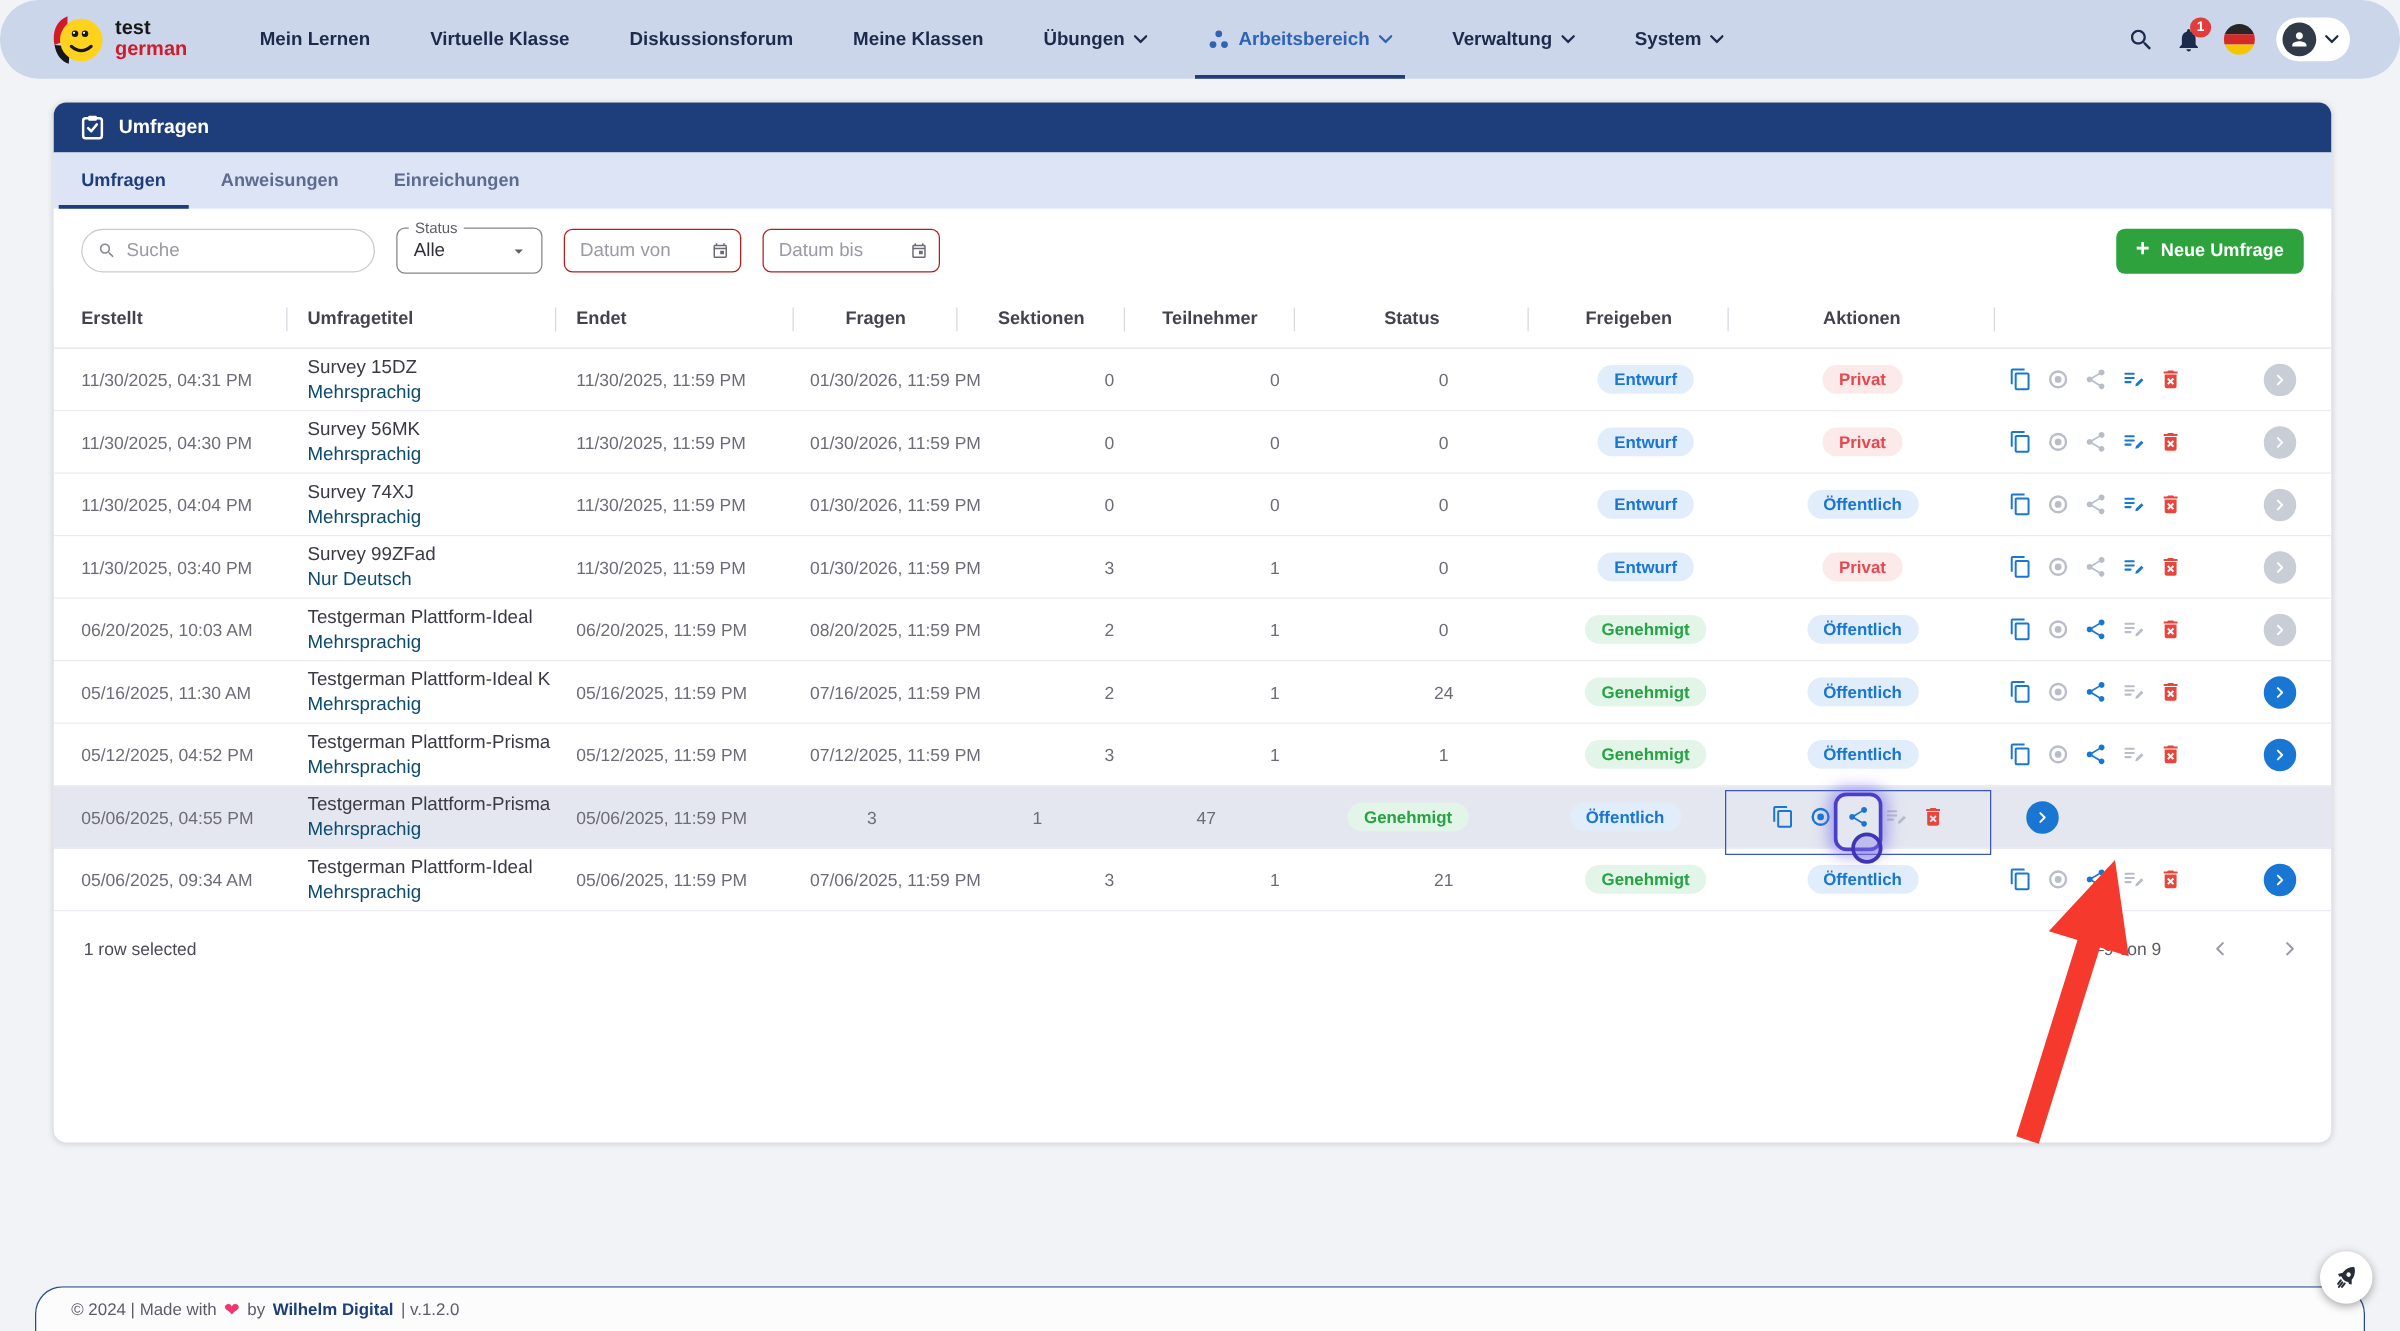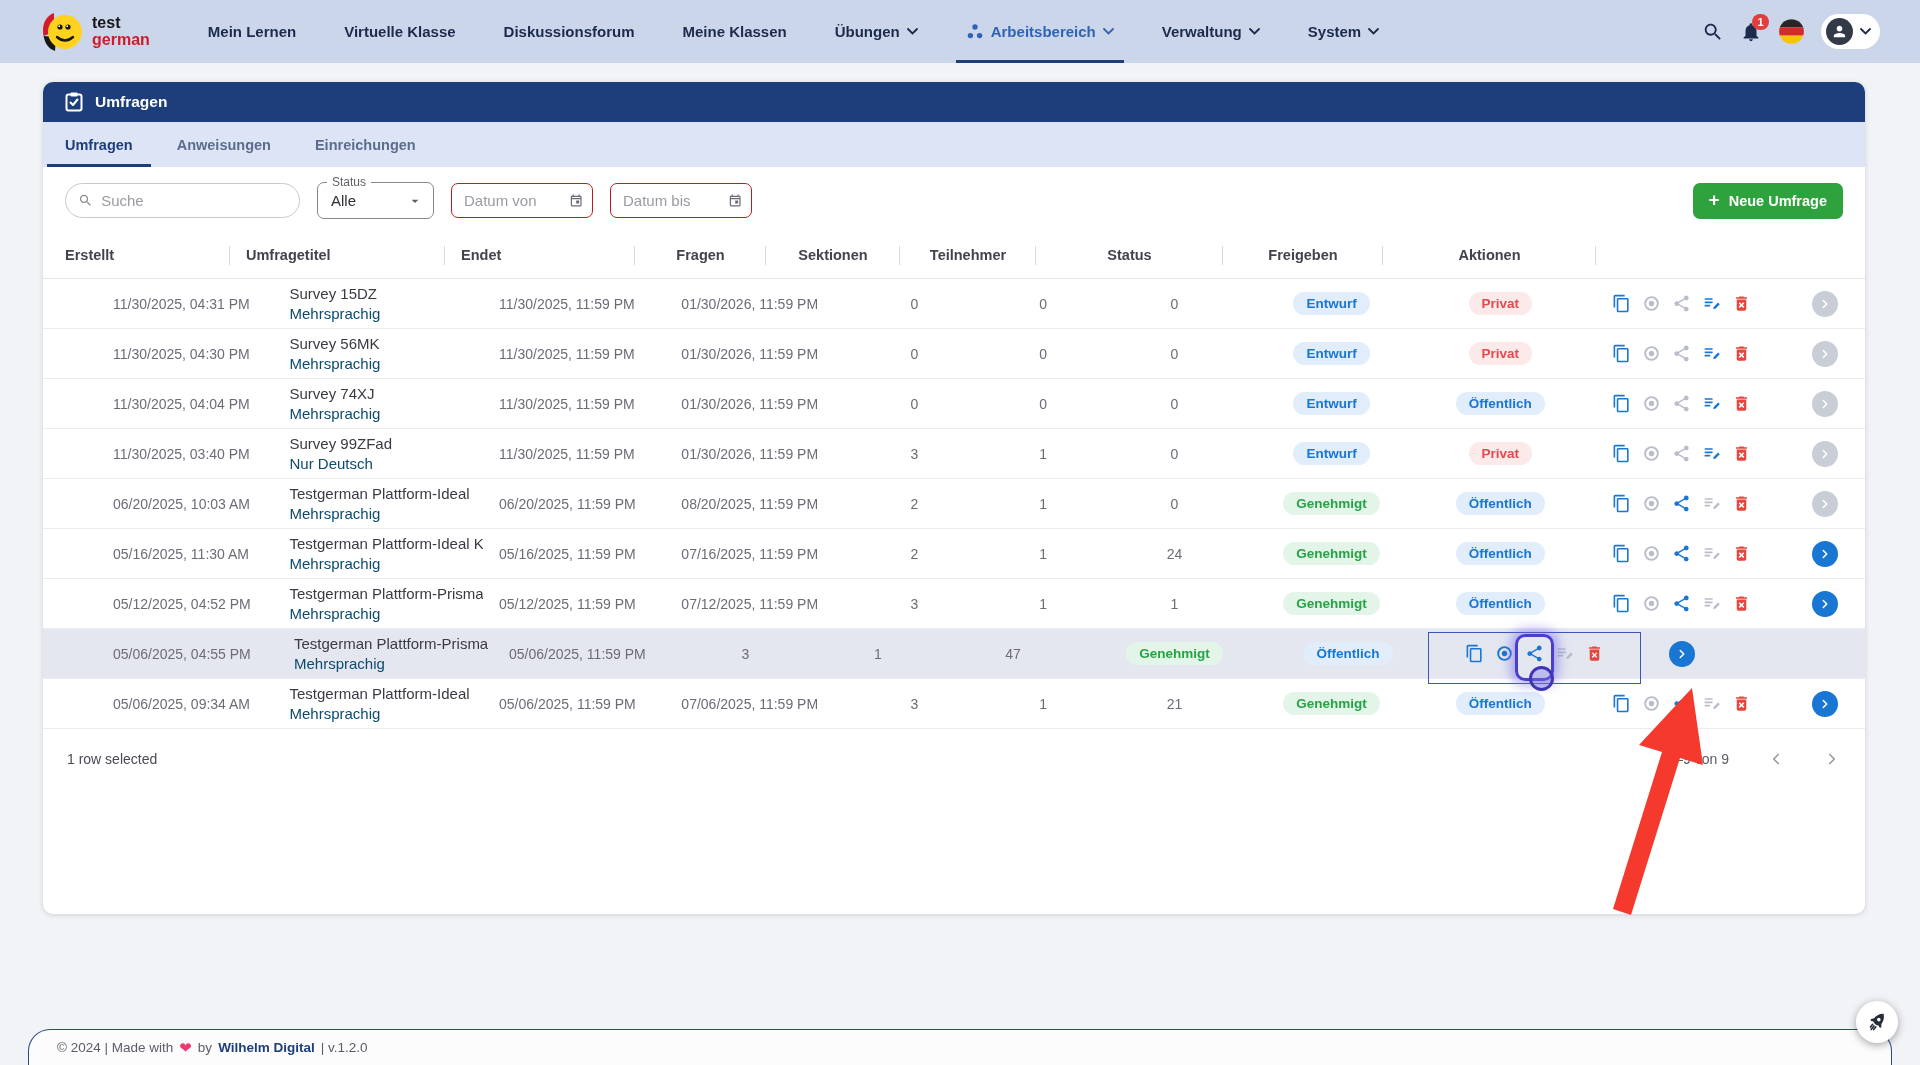--- a/index.html
+++ b/index.html
@@ -1,21 +1,21 @@
 <!DOCTYPE html>
 <html><head>
 <meta charset="utf-8">
 <style>
   * { margin:0; padding:0; box-sizing:border-box; }
   html,body { width:1920px; height:1065px; overflow:hidden;
     font-family:"Liberation Sans", sans-serif; background:#f2f3f6; position:relative; }
 
   
   .topnav { position:absolute; top:0; left:0; width:1920px; height:63px; background:#cbd6ea;
-    display:flex; align-items:center; padding:0 40px; z-index:20; }
+    display:flex; align-items:center; padding:0 40px; z-index:20;border-radius:31px; }
   .logo { display:flex; align-items:center; gap:8px; cursor:pointer; }
   .logo-text { line-height:1.02; font-weight:bold; font-size:16px; }
   .logo-text .lt1 { color:#171717; display:block; }
   .logo-text .lt2 { color:#d11a2a; display:block; }
   .nav-items { display:flex; gap:48px; margin-left:58px; align-items:center; height:61px; }
   .nav-item { font-size:15px; color:#1c2b4c; font-weight:600; display:flex; gap:7px;
     align-items:center; height:63px; position:relative; cursor:pointer; white-space:nowrap; }
   .nav-item.active { color:#2f63b4; }
   .nav-item.active::after { content:""; position:absolute; left:-10px; right:-10px; bottom:0;
     height:3.5px; background:#1e3e7b; }
@@ -71,21 +71,21 @@
   .th { display:flex; align-items:center; height:100%; padding-left:16px; position:relative; }
   .th::after { content:""; position:absolute; right:0; top:14px; height:19px; width:1px; background:#d8d8e0; }
   .th.last::after { display:none; }
   .th.num, .cell.num { justify-content:center; padding-left:0; }
   .col-created{width:187px;} .col-title{width:215px;} .col-begin{width:187px;} .col-end{width:190px;}
   .col-q{width:131px;} .col-sec{width:134px;} .col-part{width:136px;} .col-status{width:187px;}
   .col-rel{width:160px;} .col-act{width:213px;} .col-chev{width:82px;}
   .col-created.th, .col-created.cell { padding-left:22px; }
 
   .row { display:flex; height:50px; align-items:flex-end; border-bottom:1px solid #ebebf1;
-    font-size:14px; color:#6c6c77; cursor:pointer;padding-left:48px; }
+    font-size:14px; color:#6c6c77; cursor:pointer; }
   .row.selected { background:#e4e7f0; }
   .cell { display:flex; align-items:center; height:100%; padding-left:16px; }
   .cell.col-title { flex-direction:column; justify-content:center; align-items:flex-start;
     line-height:1.3; white-space:nowrap; overflow:hidden; }
   .t1 { font-size:15px; color:#3a3a44; }
   .t2 { font-size:15px; color:#0c4a6e; }
   .pill { display:inline-block; padding:4px 13px; border-radius:15px; font-size:13.5px; font-weight:600; }
   .pill.draft { color:#1976d2; background:#e1edfb; }
   .pill.approved { color:#27a344; background:#e3f5e9; }
   .pill.private { color:#e5494d; background:#fce9e9; }

